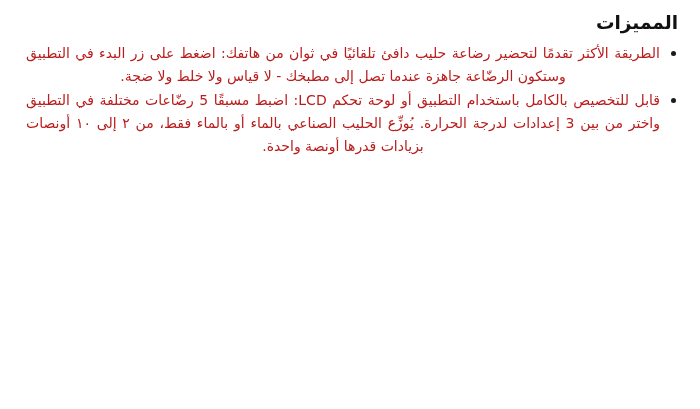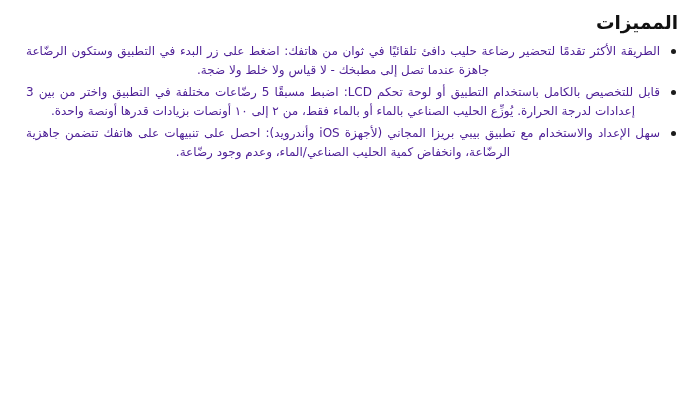--- a/index.html
+++ b/index.html
@@ -33,23 +33,23 @@
   ul.feature-list {
     list-style: none;
     margin: 0;
     padding: 0;
   }
   ul.feature-list li {
     position: relative;
     display: block;
     text-align: justify;
     text-align-last: center;
-    font-size: 12px;
+    font-size: 14px;
     line-height: 1.62;
-    color: #4c1d95;
+    color: #b91c1c;
     margin: 0 0 2px 0;
     padding: 0 18px 0 4px;
   }
   ul.feature-list li .bullet {
     position: absolute;
     right: 2px;
     top: 0.62em;
     width: 5px;
     height: 5px;
     background: #1b1b1b;
@@ -64,18 +64,14 @@
   <h2 class="section-title">المميزات</h2>
   <ul class="feature-list">
     <li>
       <span class="bullet"></span>
       <span>الطريقة الأكثر تقدمًا لتحضير رضاعة حليب دافئ تلقائيًا في ثوان من هاتفك: اضغط على زر البدء في التطبيق وستكون الرضّاعة جاهزة عندما تصل إلى مطبخك - لا قياس ولا خلط ولا ضجة.</span>
     </li>
     <li>
       <span class="bullet"></span>
       <span>قابل للتخصيص بالكامل باستخدام التطبيق أو لوحة تحكم LCD: اضبط مسبقًا 5 رضّاعات مختلفة في التطبيق واختر من بين 3 إعدادات لدرجة الحرارة. يُوزِّع الحليب الصناعي بالماء أو بالماء فقط، من ٢ إلى ١٠ أونصات بزيادات قدرها أونصة واحدة.</span>
     </li>
-    <li>
-      <span class="bullet"></span>
-      <span>سهل الإعداد والاستخدام مع تطبيق بيبي بريزا المجاني (لأجهزة iOS وأندرويد): احصل على تنبيهات على هاتفك تتضمن جاهزية الرضّاعة، وانخفاض كمية الحليب الصناعي/الماء، وعدم وجود رضّاعة.</span>
-    </li>
   </ul>
 </div>
 
 </body></html>

